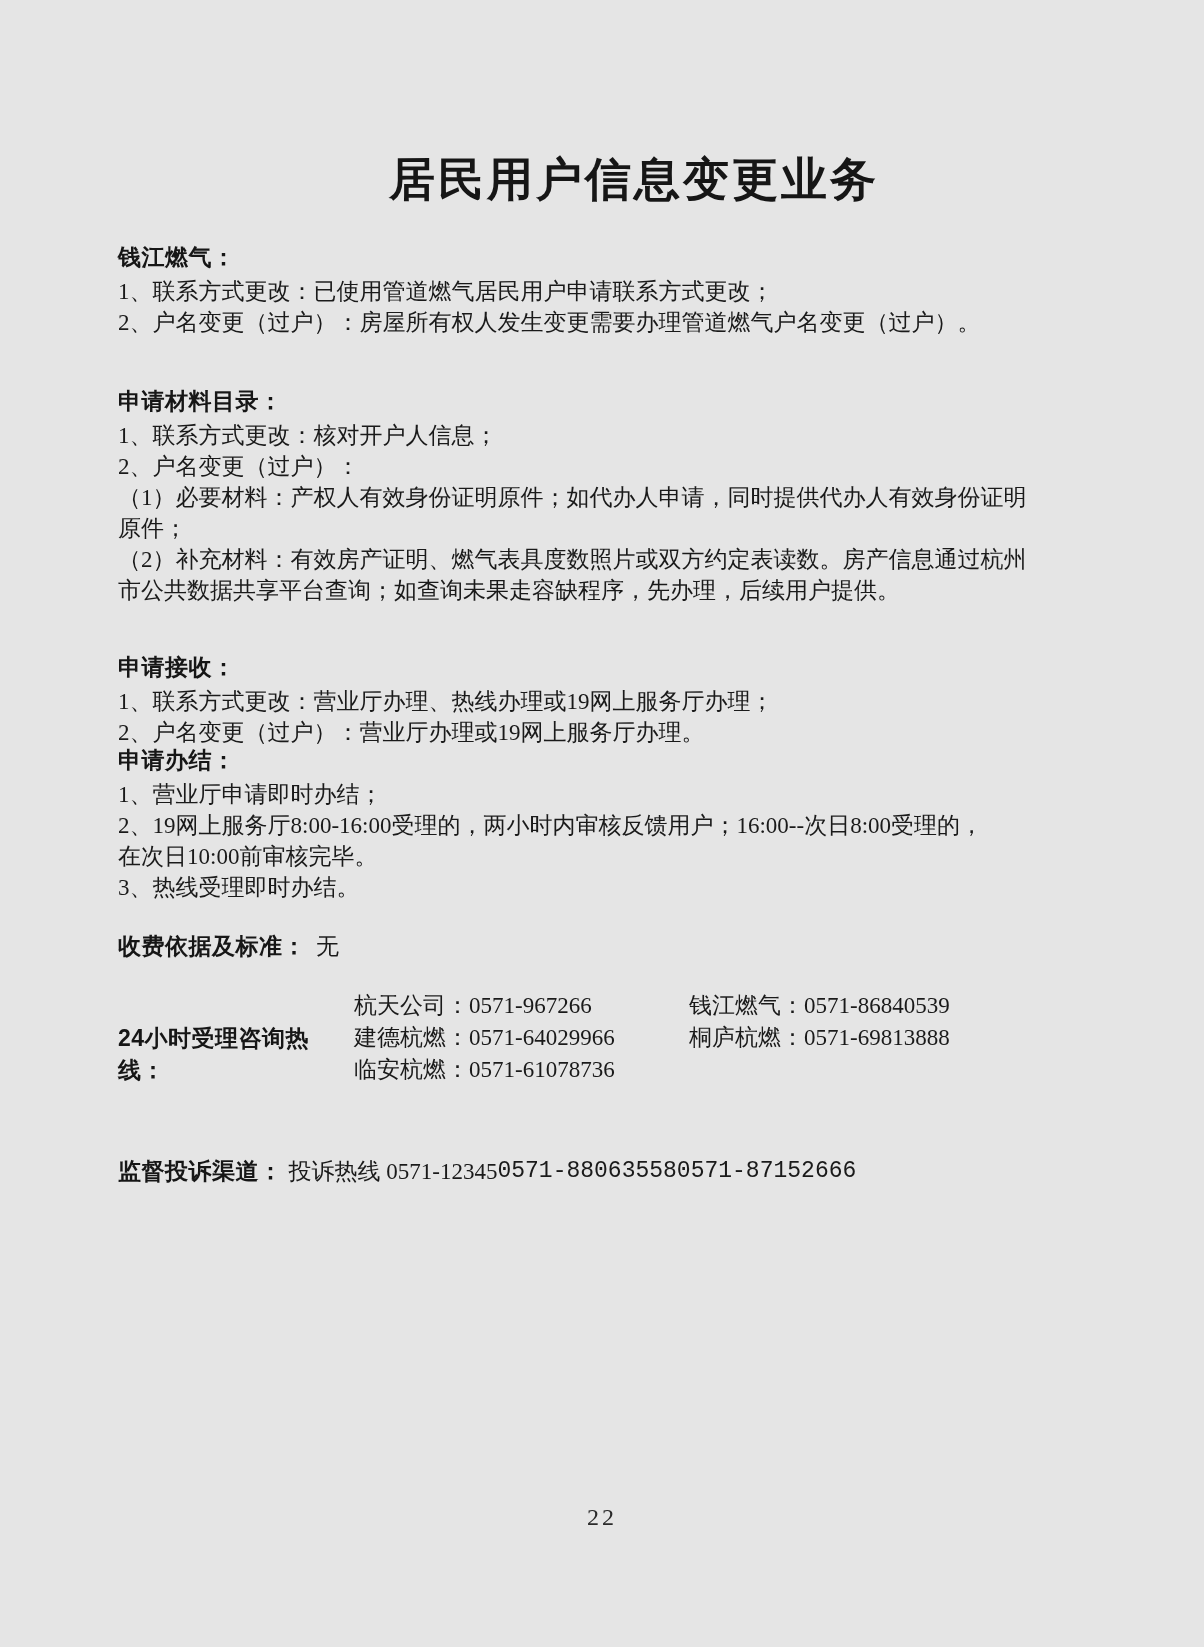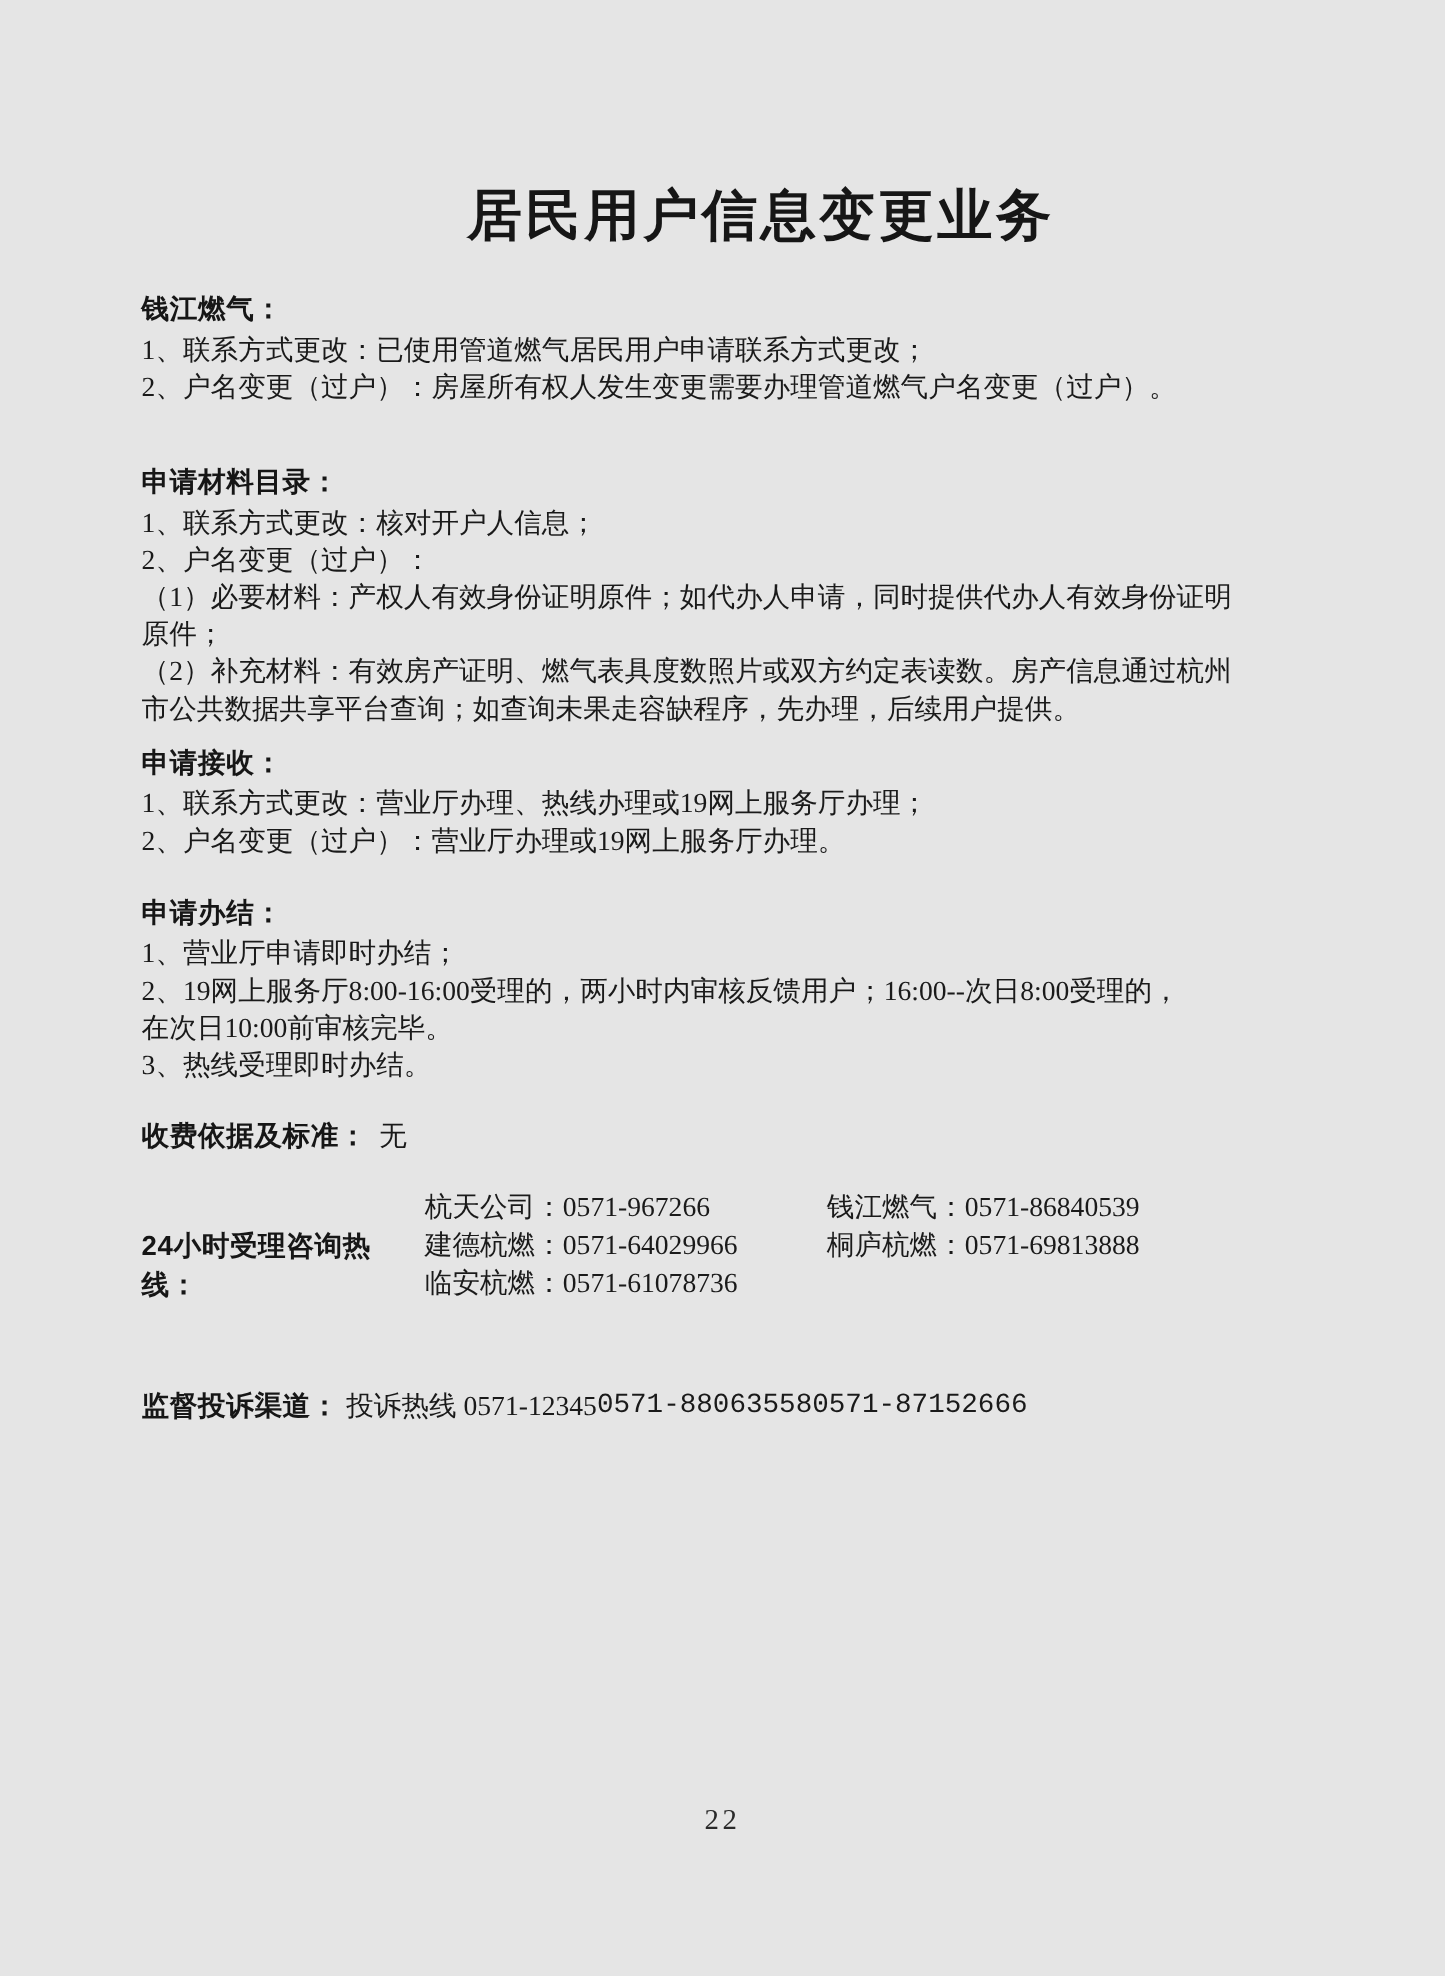--- a/index.html
+++ b/index.html
@@ -89,21 +89,21 @@
   <section class="sec" style="top:386px">
     <div class="h">申请材料目录：</div>
     <div class="ln">1、联系方式更改：核对开户人信息；</div>
     <div class="ln">2、户名变更（过户）：</div>
     <div class="ln">（1）必要材料：产权人有效身份证明原件；如代办人申请，同时提供代办人有效身份证明</div>
     <div class="ln">原件；</div>
     <div class="ln">（2）补充材料：有效房产证明、燃气表具度数照片或双方约定表读数。房产信息通过杭州</div>
     <div class="ln">市公共数据共享平台查询；如查询未果走容缺程序，先办理，后续用户提供。</div>
   </section>
 
-  <section class="sec" style="top:620px">
+  <section class="sec" style="top:652px">
     <div class="h">申请接收：</div>
     <div class="ln">1、联系方式更改：营业厅办理、热线办理或19网上服务厅办理；</div>
     <div class="ln">2、户名变更（过户）：营业厅办理或19网上服务厅办理。</div>
   </section>
 
   <section class="sec" style="top:745px">
     <div class="h">申请办结：</div>
     <div class="ln">1、营业厅申请即时办结；</div>
     <div class="ln">2、19网上服务厅8:00-16:00受理的，两小时内审核反馈用户；16:00--次日8:00受理的，</div>
     <div class="ln">在次日10:00前审核完毕。</div>

